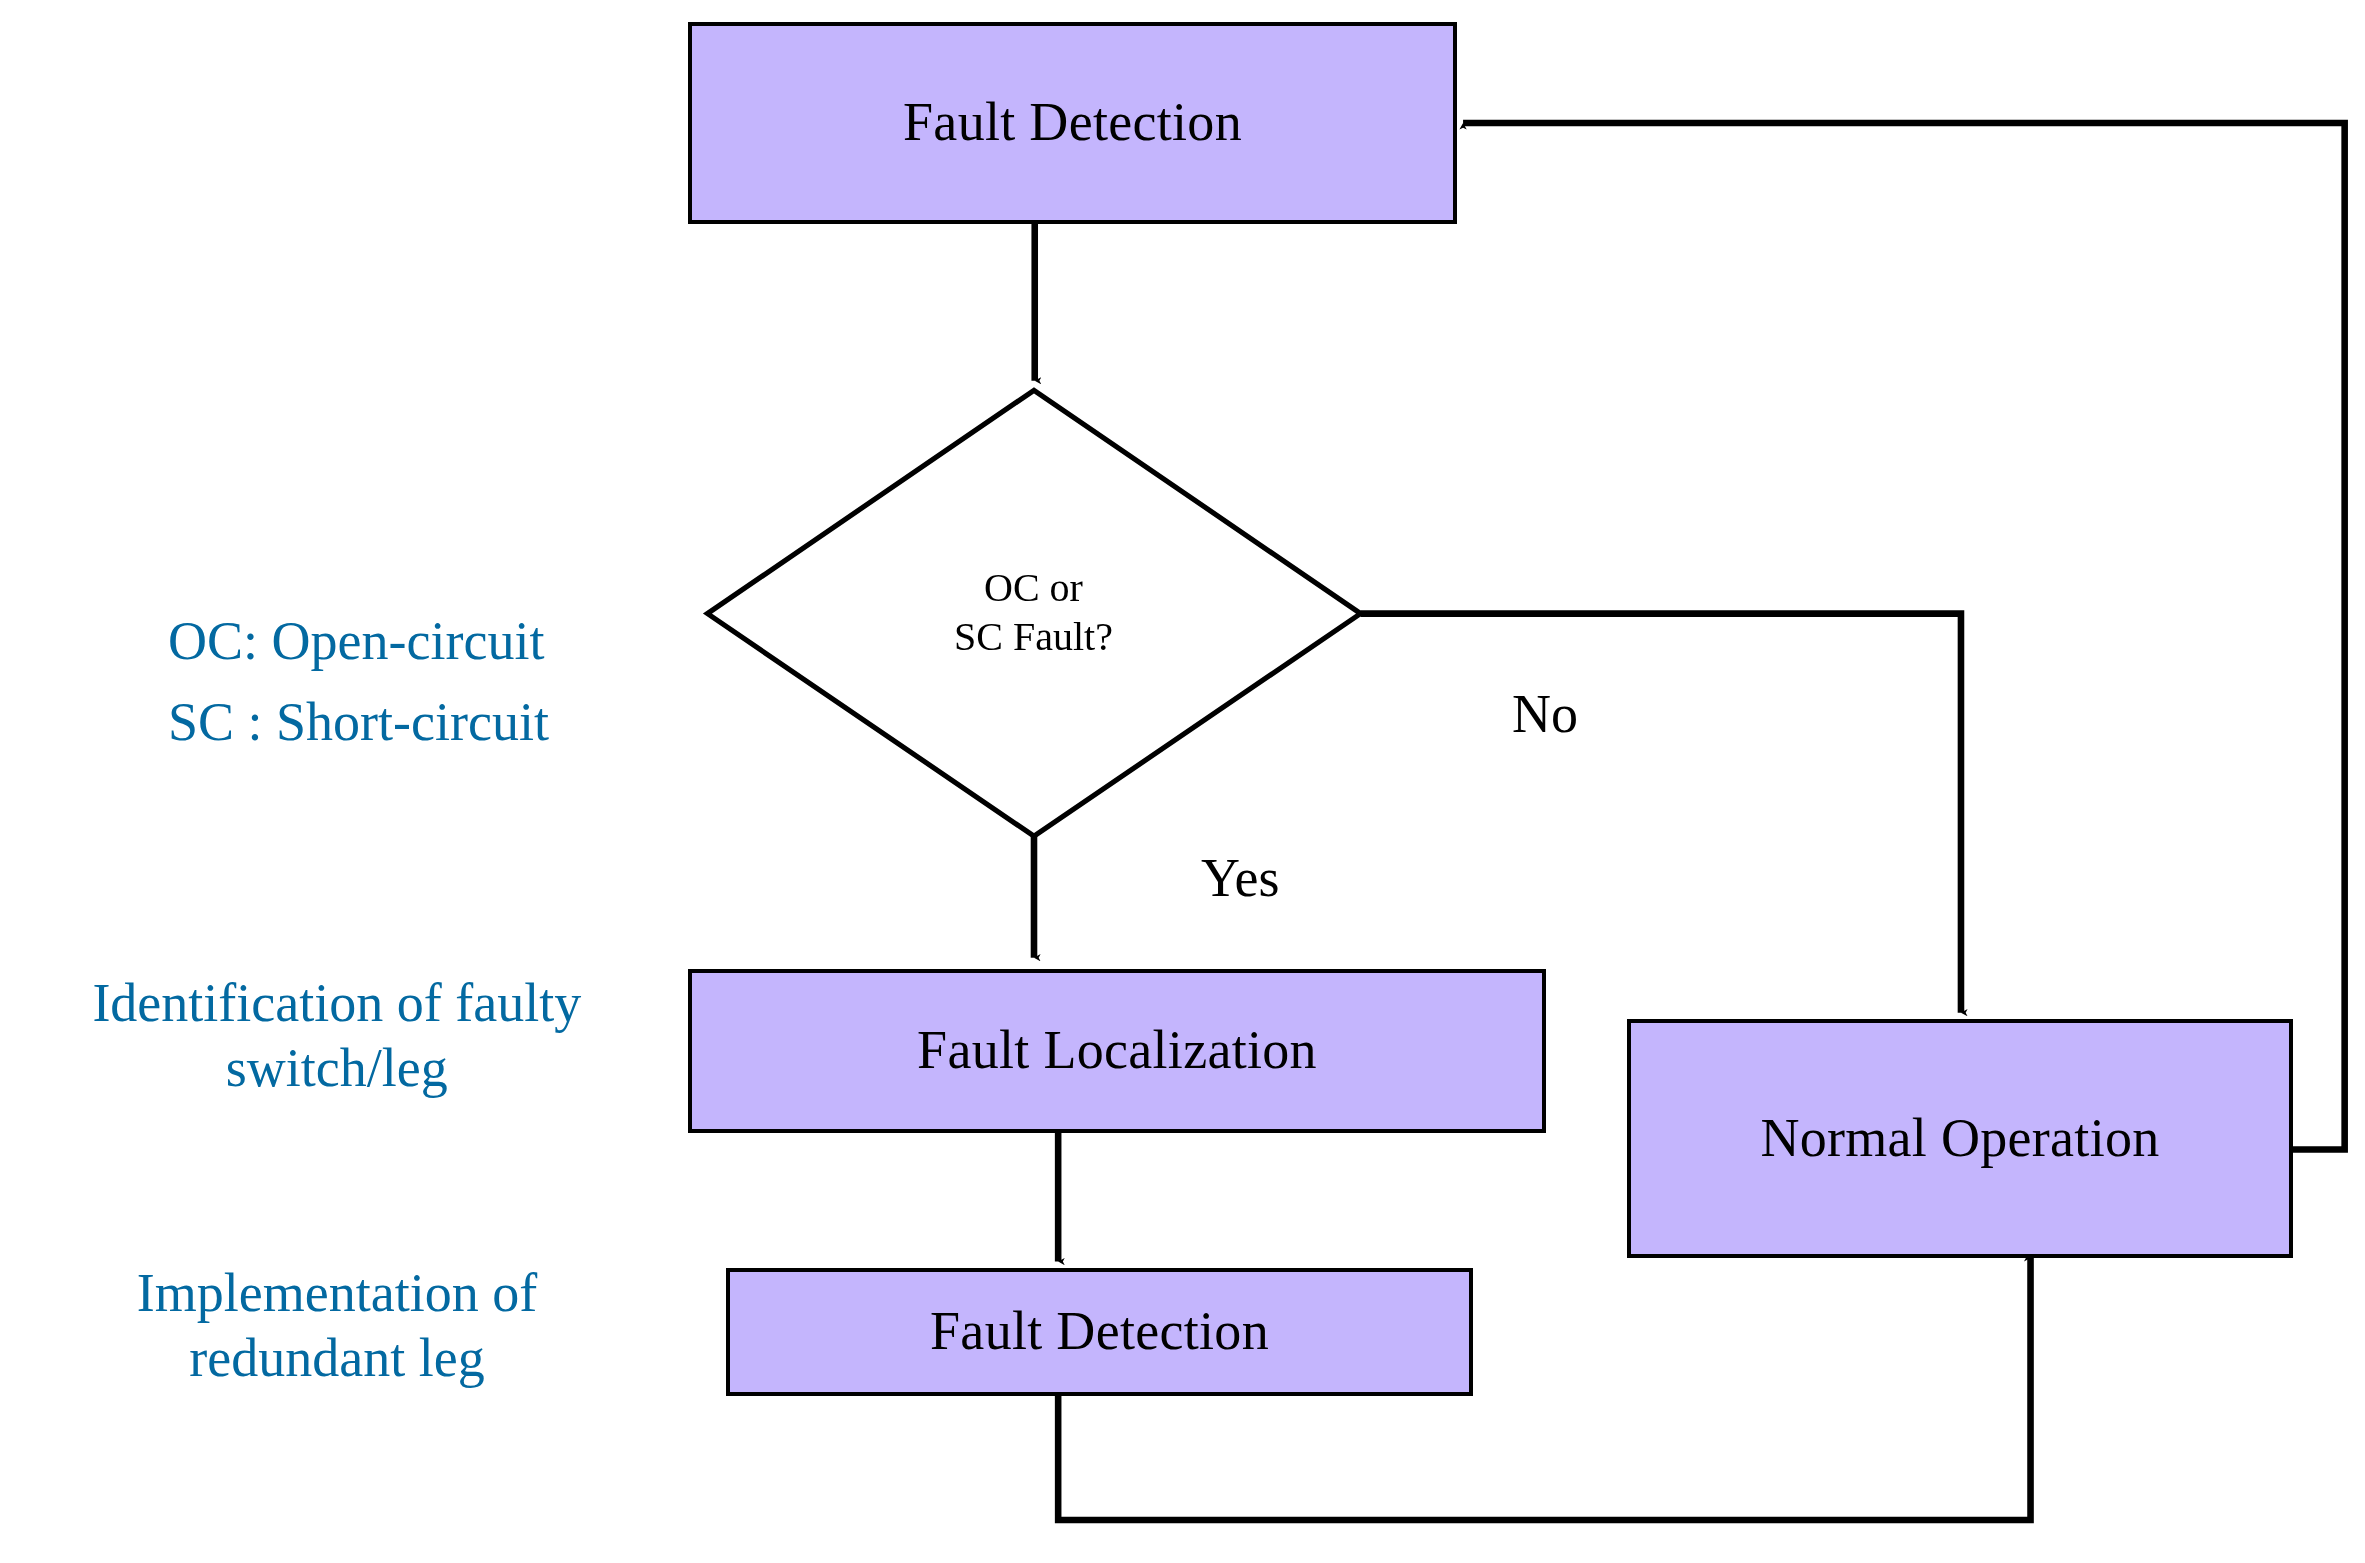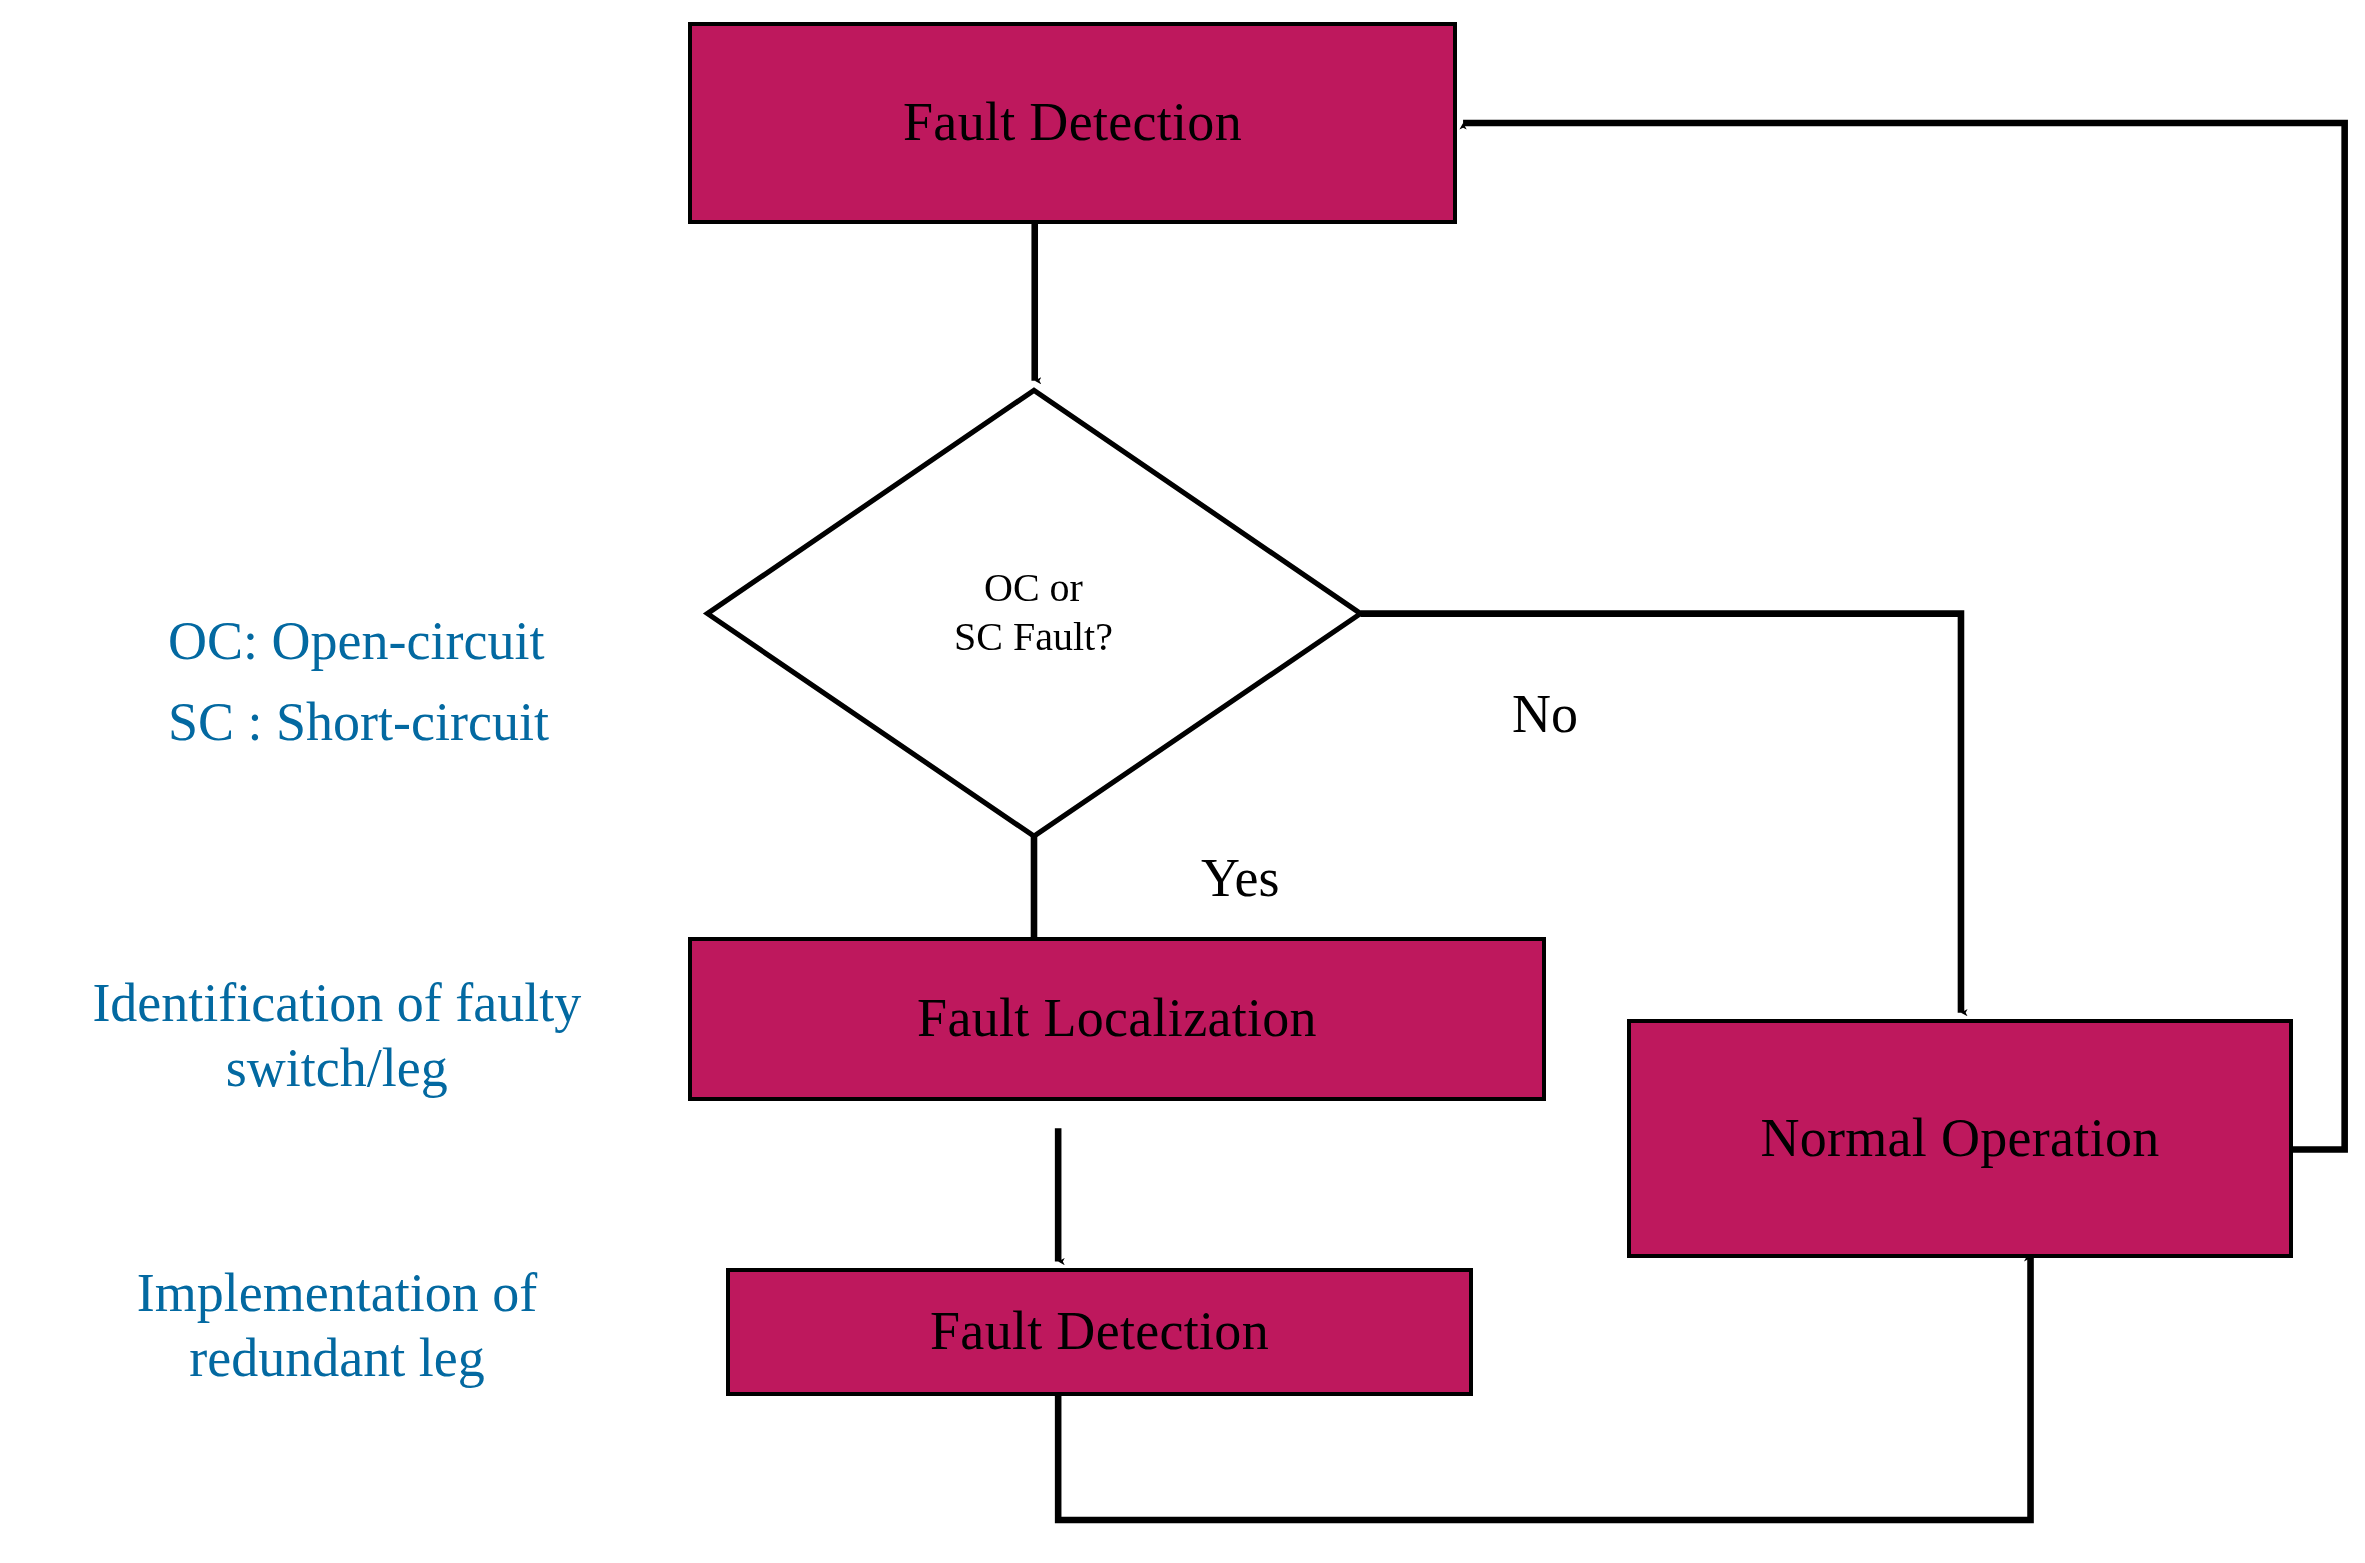--- a/index.html
+++ b/index.html
@@ -24,21 +24,21 @@
     width: 2366px;
     height: 1564px;
   }
   .node {
     position: absolute;
     box-sizing: border-box;
     display: flex;
     align-items: center;
     justify-content: center;
     text-align: center;
-    background: #be185d;
+    background: #c4b5fd;
   }
   .proc {
     border: 4.4px solid #000000;
   }
   .proc .label {
     font-size: 54px;
     line-height: 1.1;
     letter-spacing: 0.3px;
     white-space: nowrap;
   }
@@ -101,21 +101,21 @@
 
     <path d="M1445,1906 L1445,2076 L2773,2076 L2773,1718" fill="none" stroke="#000000" stroke-width="9" marker-end="url(#arrowUp)"></path>
 
     <path d="M3130,1570 L3202,1570 L3202,168 L1998,168" fill="none" stroke="#000000" stroke-width="9" marker-end="url(#arrowLeft)"></path>
   </svg>
 
   <div class="node proc" style="left:688px; top:22px; width:769px; height:202px;">
     <span class="label">Fault Detection</span>
   </div>
 
-  <div class="node proc" style="left:688px; top:937px; width:858px; height:164px;">
+  <div class="node proc" style="left:688px; top:969px; width:858px; height:164px;">
     <span class="label">Fault Localization</span>
   </div>
 
   <div class="node proc" style="left:726px; top:1268px; width:747px; height:128px;">
     <span class="label">Fault Detection</span>
   </div>
 
   <div class="node proc" style="left:1627px; top:1019px; width:666px; height:239px;">
     <span class="label">Normal Operation</span>
   </div>

